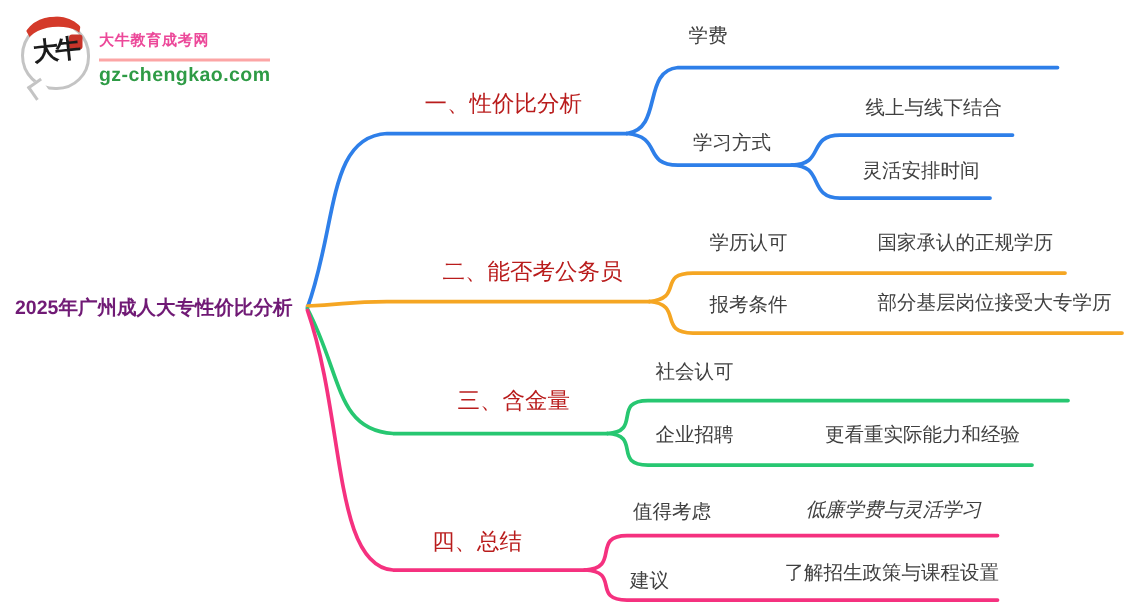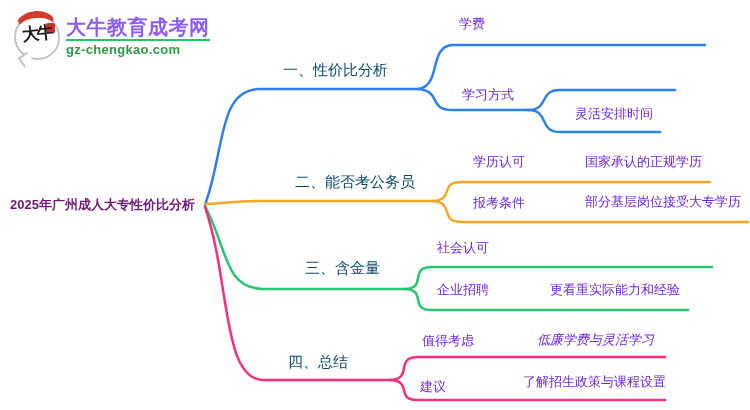--- a/index.html
+++ b/index.html
@@ -1,39 +1,39 @@
 <!DOCTYPE html>
 <html><head>
 <meta charset="utf-8">
 <style>
   html,body{margin:0;padding:0;background:#ffffff;}
   .stage{
     position:relative;width:750px;height:410px;background:#ffffff;overflow:hidden;
     font-family:"Liberation Sans","DejaVu Sans",sans-serif;color:#333;
   }
   svg.links{position:absolute;left:0;top:0;}
-  .topic{position:absolute;white-space:nowrap;font-size:13px;line-height:18px;color:#6d28d9;}
-  .topic.branch{font-size:15px;line-height:20px;color:#0c4a6e;}
+  .topic{position:absolute;white-space:nowrap;font-size:13px;line-height:18px;color:#404040;}
+  .topic.branch{font-size:15px;line-height:20px;color:#b91c1c;}
   .topic.root{font-size:13px;line-height:20px;font-weight:bold;color:#701a75;width:182px;text-align:right;}
   
   .logo{position:absolute;left:14px;top:14px;display:flex;align-items:center;}
   .logo-mark{position:relative;width:42px;height:42px;border:2px solid #c4c4c4;background:#fff;
     border-radius:50% 50% 48% 50%;}
   .logo-mark .mark-text{position:absolute;left:4px;top:9px;width:34px;text-align:center;
     font-family:"Liberation Serif","DejaVu Serif",serif;font-weight:bold;font-size:17px;
     line-height:17px;color:#1b1b1b;transform:rotate(-6deg);letter-spacing:-2px;}
   .logo-mark .arc{position:absolute;left:-1px;top:-5px;width:37px;height:26px;
     border-top:7px solid #d43a2a;border-left:3px solid transparent;border-right:2px solid transparent;
     border-radius:50%;transform:rotate(-6deg);}
   .logo-mark .seal{position:absolute;right:3px;top:7px;width:9px;height:10px;background:#c9342a;border-radius:2px;}
   .logo-mark .tail{position:absolute;left:4px;bottom:-7px;width:9px;height:9px;background:#fff;
     border-left:2px solid #c4c4c4;border-bottom:2px solid #c4c4c4;transform:rotate(55deg);}
   .logo-text{margin-left:6px;}
-  .logo-title{font-size:20px;font-weight:bold;color:#8b5cf6;letter-spacing:0.5px;line-height:19px;}
-  .logo-domain{font-size:13px;font-weight:bold;color:#2e9b45;border-top:2px solid #22c55e;
+  .logo-title{font-size:10px;font-weight:bold;color:#ec4899;letter-spacing:0.5px;line-height:19px;}
+  .logo-domain{font-size:13px;font-weight:bold;color:#2e9b45;border-top:2px solid #fca5a5;
     margin-top:2px;padding-top:1px;line-height:15px;letter-spacing:0.3px;}
 </style>
 </head>
 <body>
 
 <div class="stage">
 
   <svg class="links" width="750" height="410" viewBox="0 0 750 410">
     <g fill="none" stroke-width="2.5" stroke-linecap="round" stroke="#2e7fe9">
       <path d="M205,205 C225,150 218,91 258,89 L418,89"></path>
@@ -70,20 +70,21 @@
       <div class="logo-title">大牛教育成考网</div>
       <div class="logo-domain">gz-chengkao.com</div>
     </div>
   </div>
 
   <div class="topic root" style="left:10px;top:195px;">2025年广州成人大专性价比分析</div>
 
   <div class="topic branch" style="left:283px;top:60px;">一、性价比分析</div>
   <div class="topic" style="left:459px;top:15px;">学费</div>
   <div class="topic" style="left:462px;top:86px;">学习方式</div>
+  <div class="topic" style="left:577px;top:63px;">线上与线下结合</div>
   <div class="topic" style="left:575px;top:105px;">灵活安排时间</div>
 
   <div class="topic branch" style="left:295px;top:172px;">二、能否考公务员</div>
   <div class="topic" style="left:473px;top:153px;">学历认可</div>
   <div class="topic" style="left:585px;top:153px;">国家承认的正规学历</div>
   <div class="topic" style="left:473px;top:194px;">报考条件</div>
   <div class="topic branch" style="left:305px;top:258px;">三、含金量</div>
 
   <div class="topic" style="left:585px;top:193px;">部分基层岗位接受大专学历</div>
   <div class="topic" style="left:437px;top:239px;">社会认可</div>

